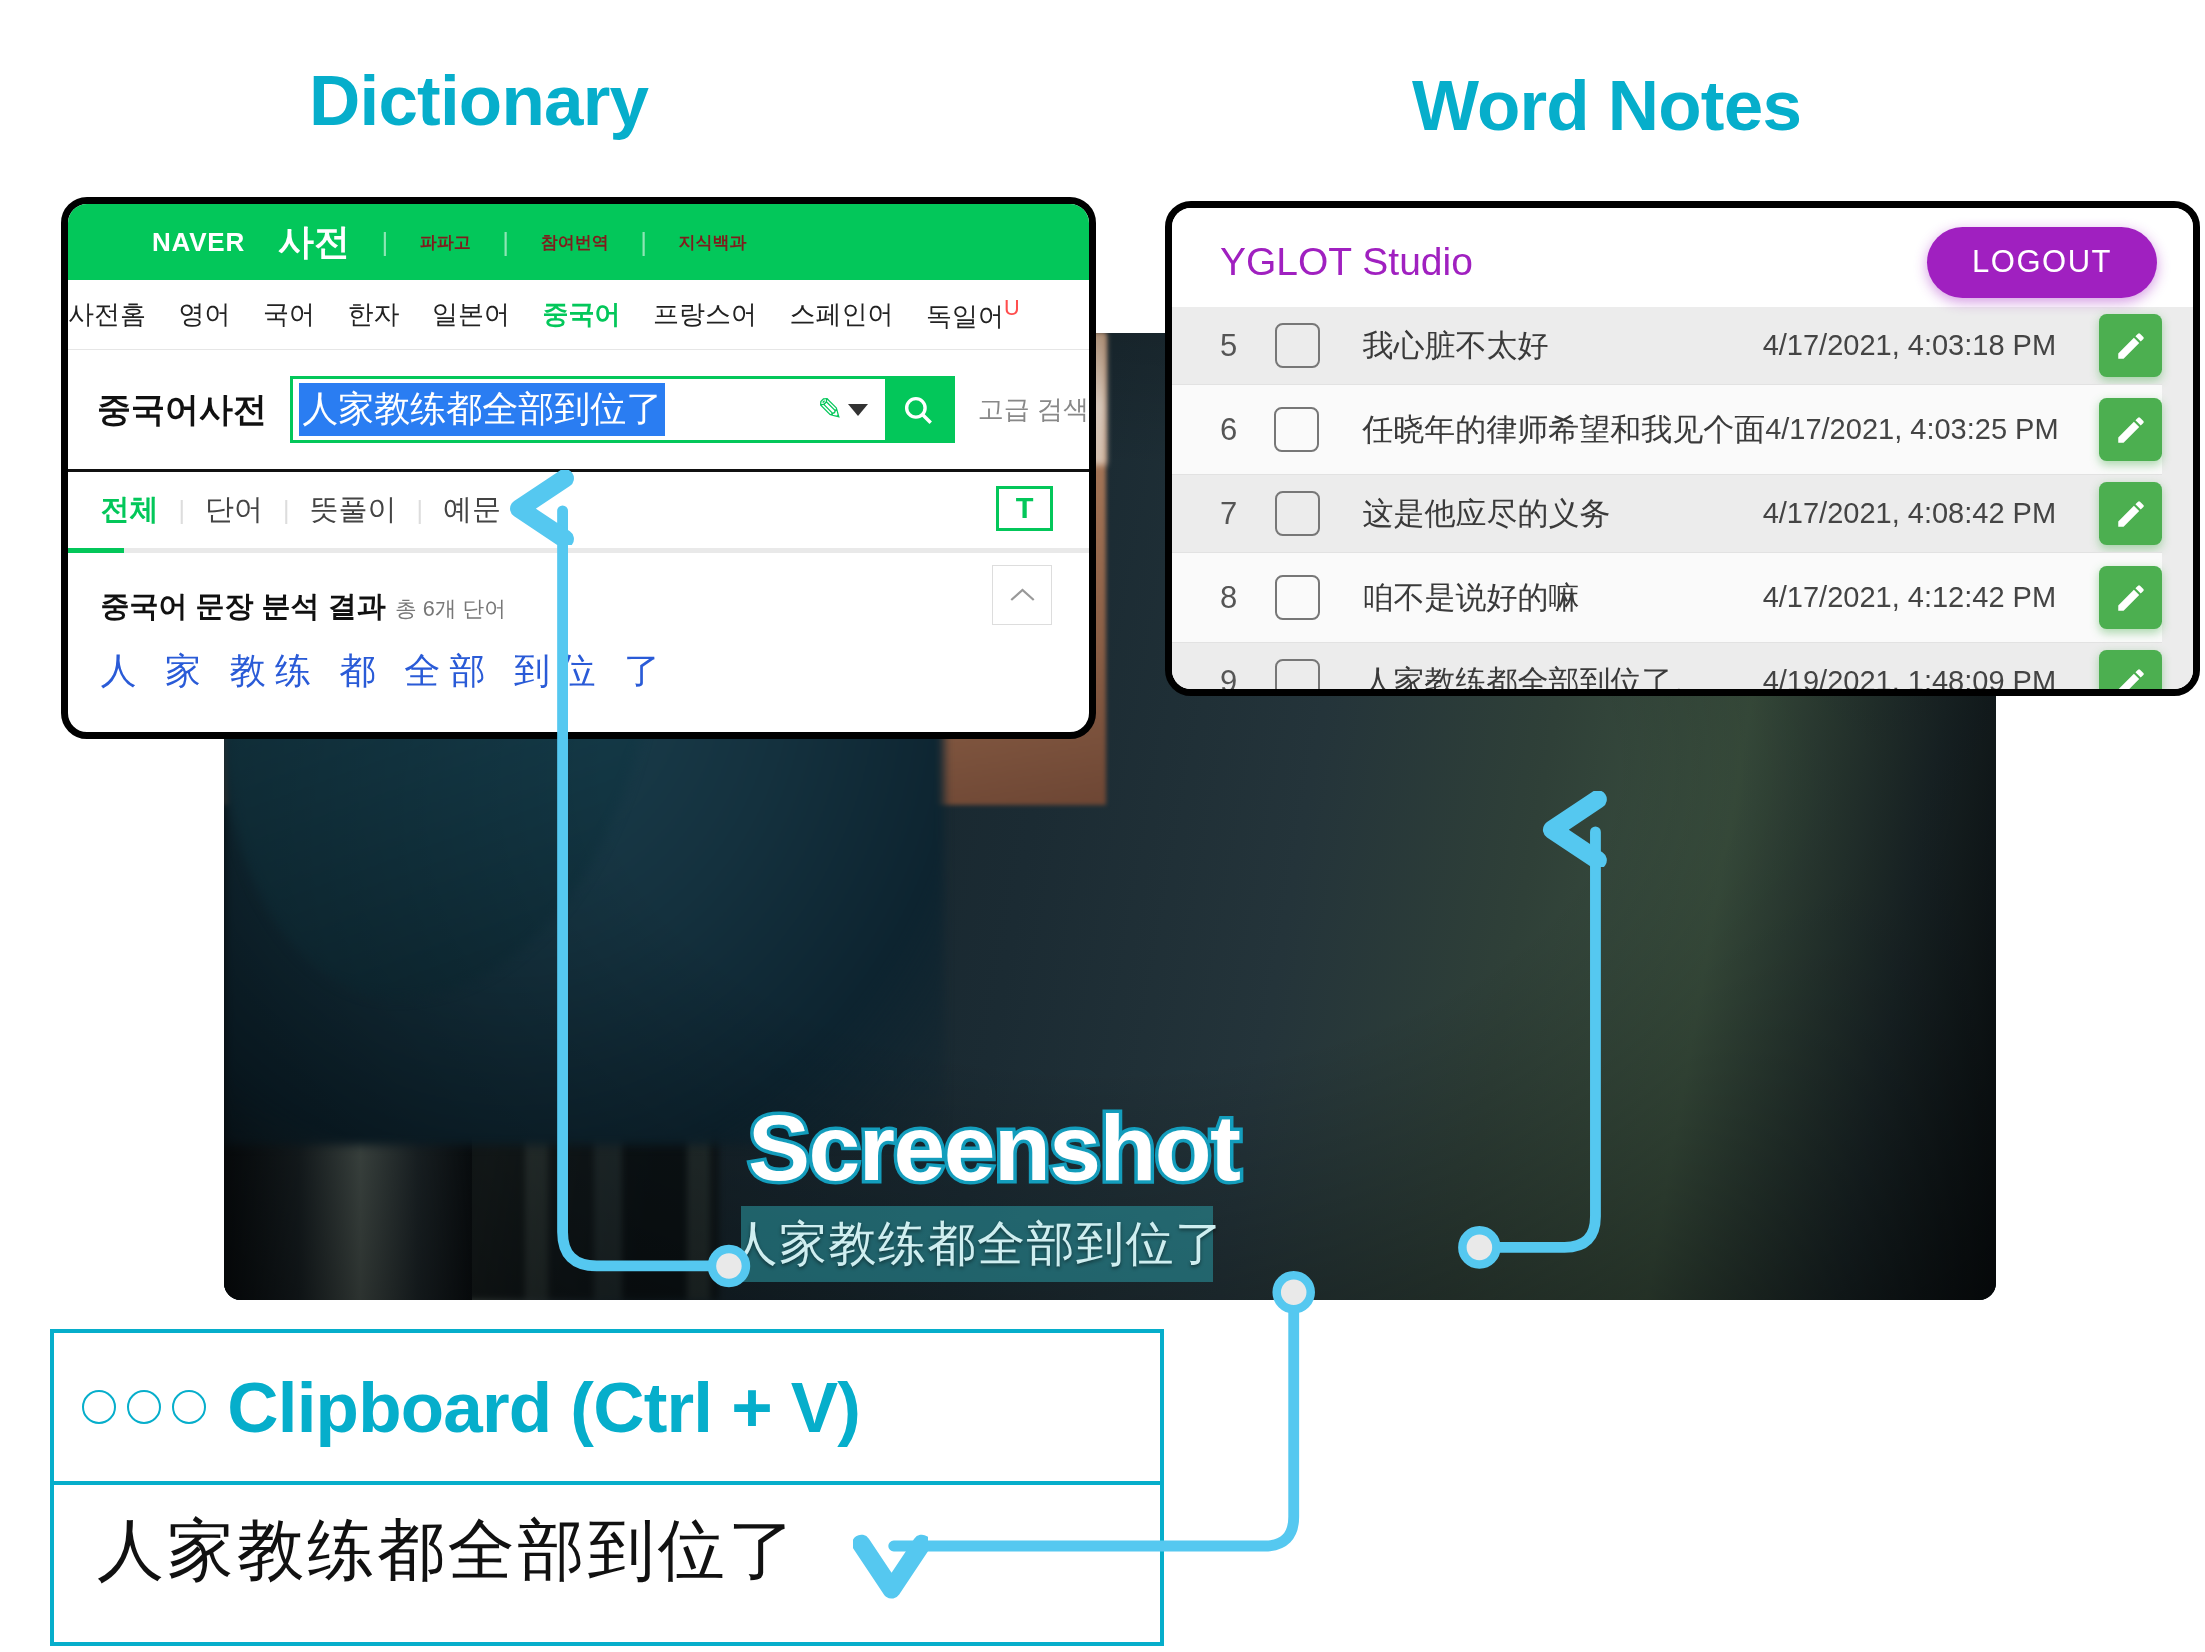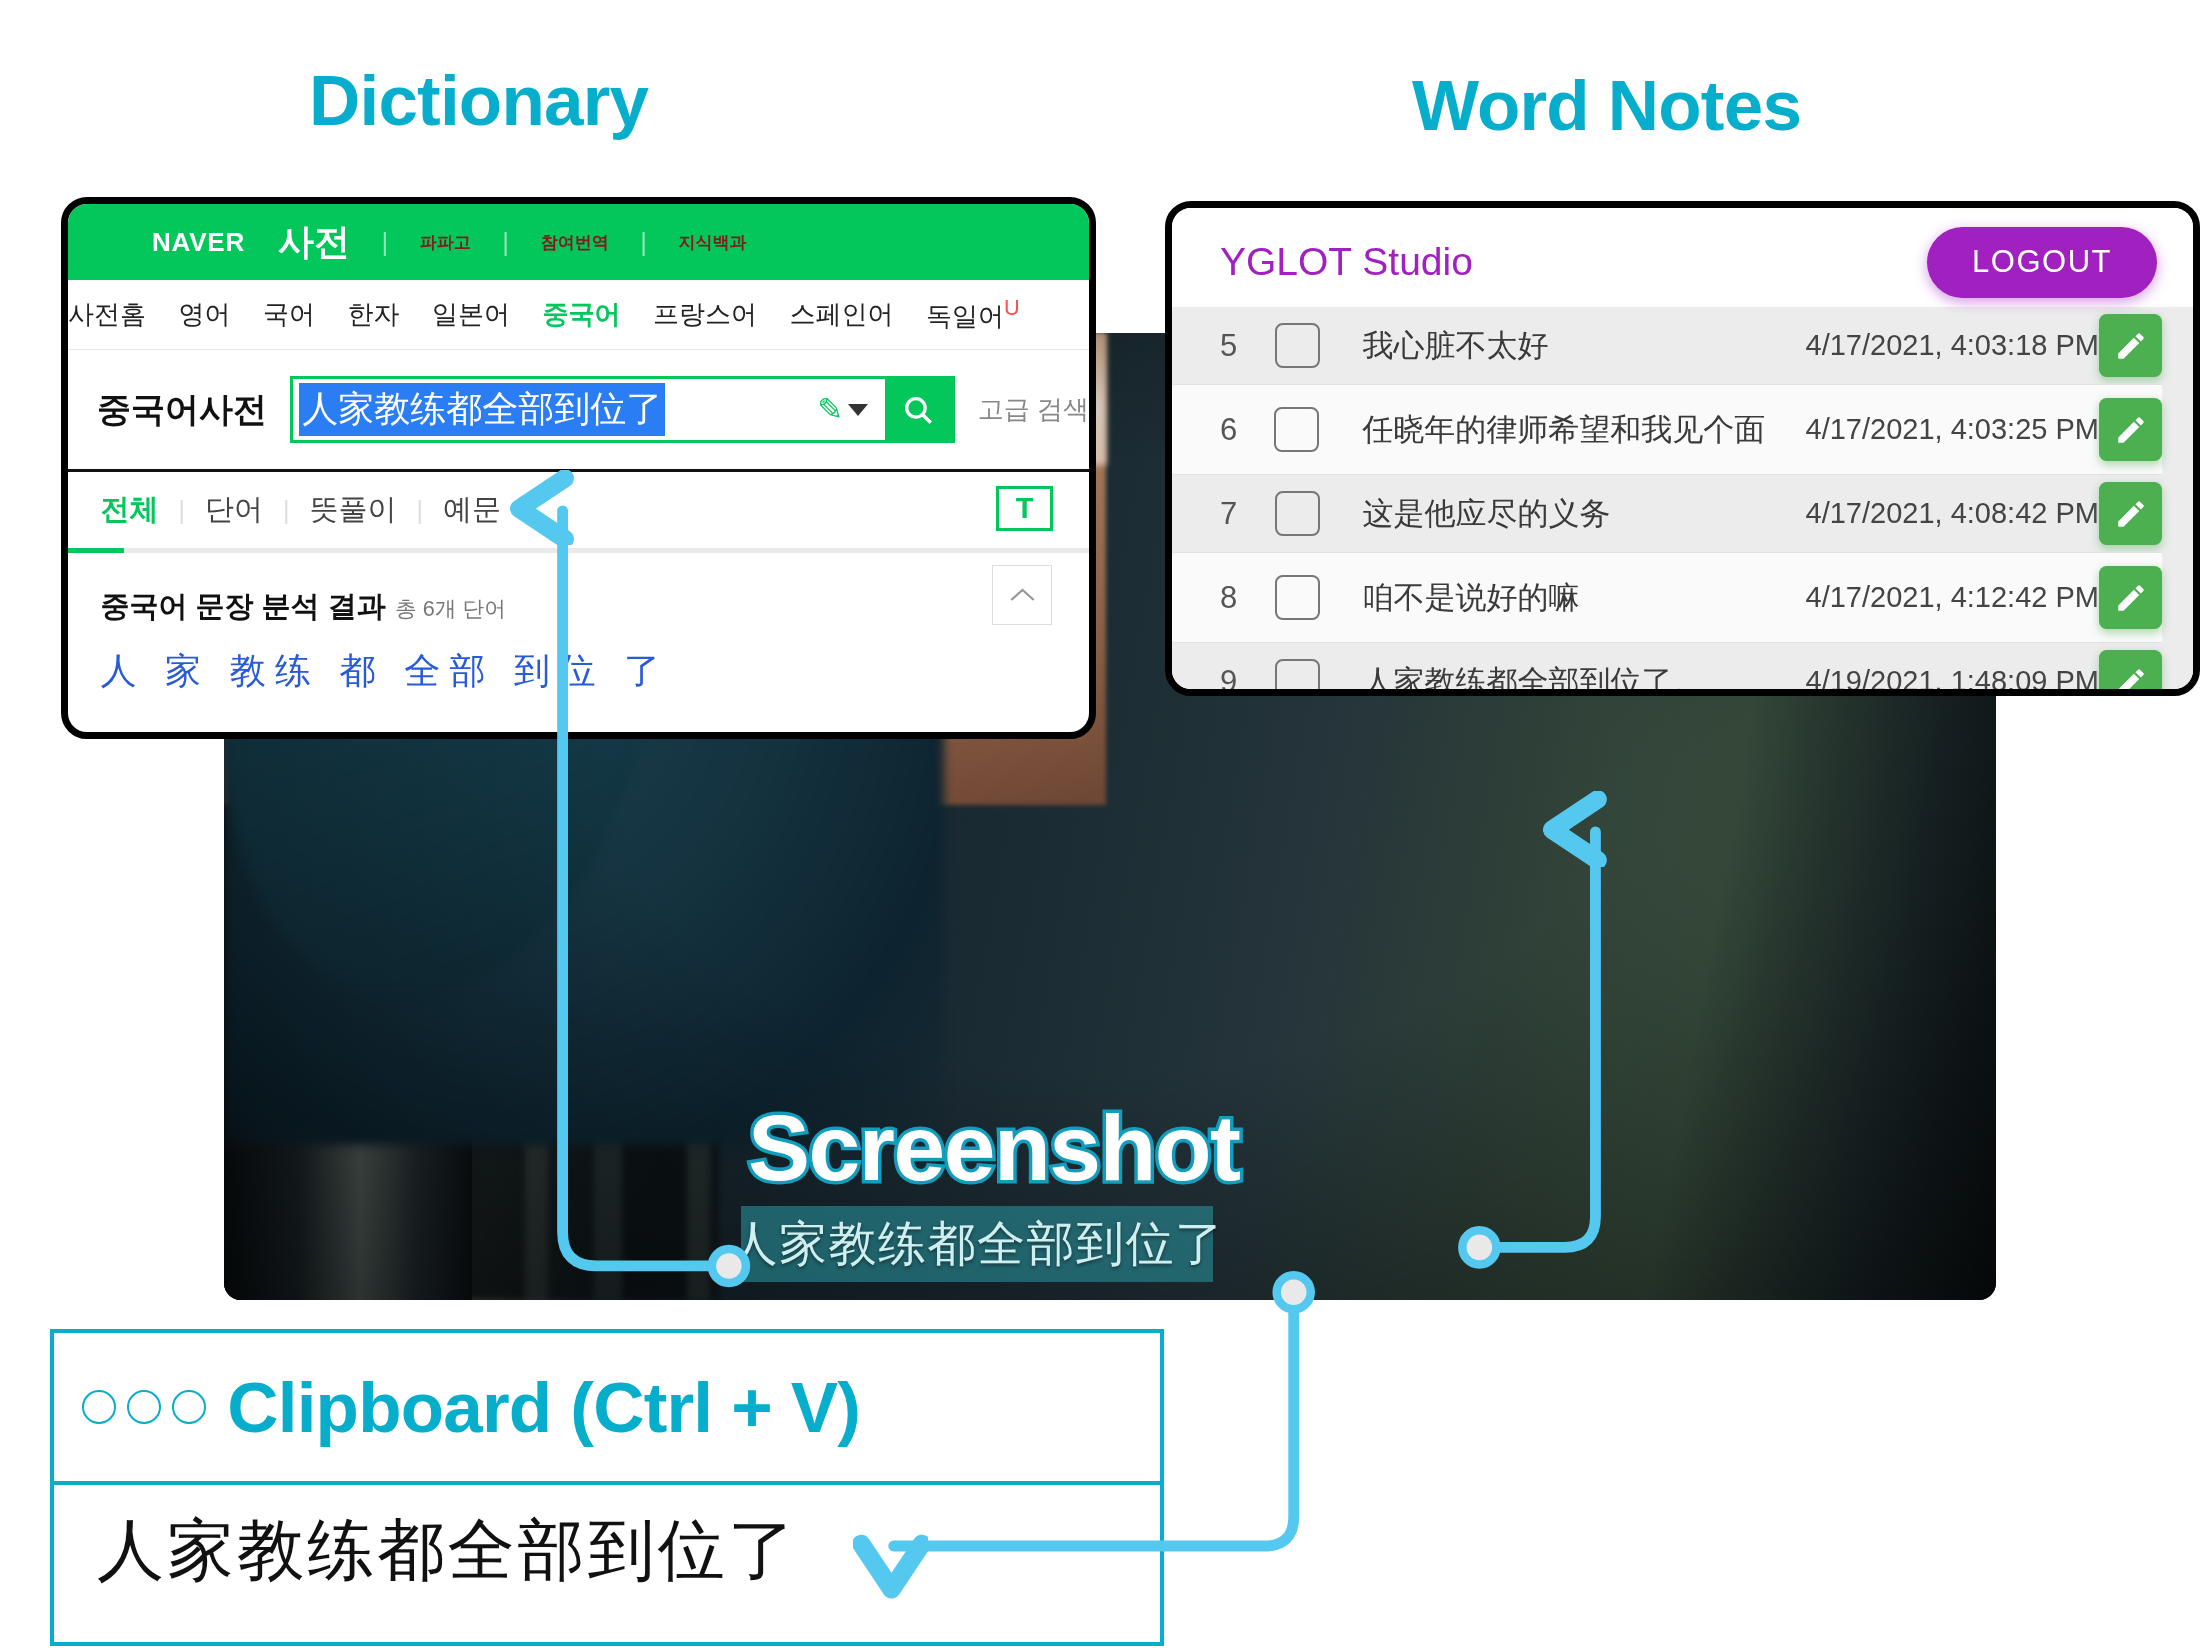--- a/index.html
+++ b/index.html
@@ -246,21 +246,21 @@
     display:flex; align-items:center; height:77px;
     padding-left:48px; position:relative;
   }
   .note-row.alt { background:#fafafa; border-top:0.8px solid #e2e2e2; border-bottom:0.8px solid #e2e2e2; height:91px; }
   .note-idx { width:59px; font-size:31px; color:#555; }
   .note-chk {
     width:45px;height:45px;border:2.3px solid #777;border-radius:7.7px;background:transparent;
     flex:none; margin-right:43px;
   }
   .note-text { font-size:31px; color:#3a3a3a; width:433px; white-space:nowrap; }
-  .note-time { font-size:29px; color:#444; width:364px; white-space:nowrap;text-align:right; }
+  .note-time { font-size:29px; color:#444; width:364px; white-space:nowrap; }
   .note-edit {
     width:63px;height:63px;background:#4CAF50;border-radius:7.7px;border:none;
     display:flex;align-items:center;justify-content:center;
     box-shadow:0 3.1px 9.3px rgba(76,175,80,.45);
     flex:none;
   }
 
   
   #clip-card {
     position:absolute; left:29px; top:1329px;

